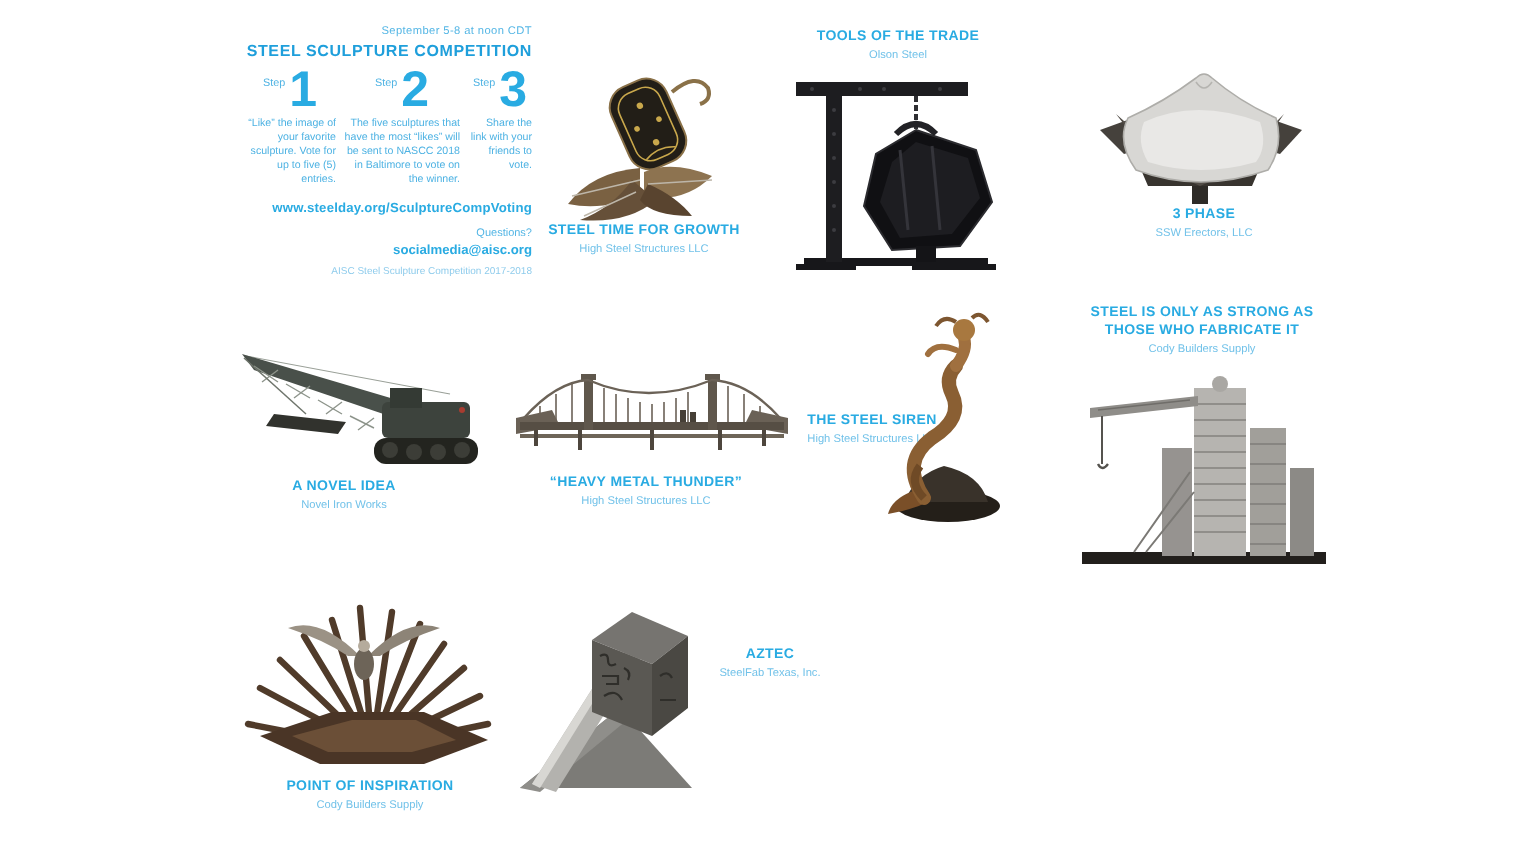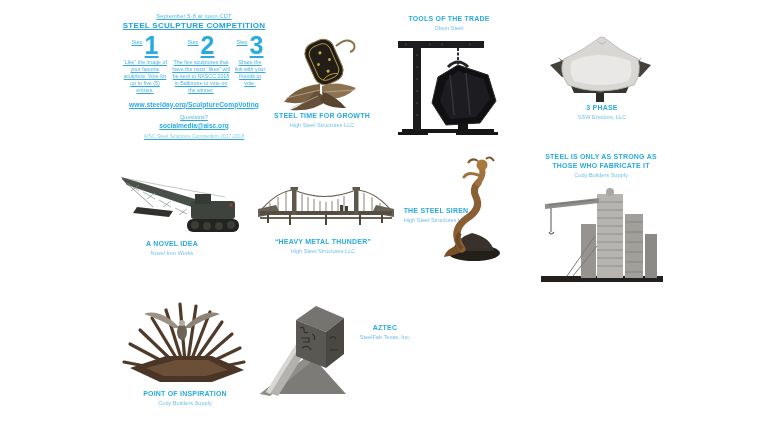--- a/index.html
+++ b/index.html
@@ -1,20 +1,20 @@
 <!DOCTYPE html>
 <html><head>
 <meta charset="utf-8">
 <style>
   html,body{margin:0;padding:0;background:#fff;}
   .canvas{position:relative;width:765px;height:430px;background:#ffffff;overflow:hidden;
           font-family:"Liberation Sans",sans-serif;}
   .abs{position:absolute;}
   
-  .header{left:122px;top:13px;width:144px;text-align:center;color:#29abe2;text-decoration:underline;}
+  .header{left:122px;top:13px;width:144px;text-align:right;color:#29abe2;}
   .date{font-size:5.6px;color:#54b6e5;letter-spacing:.2px;}
   .comp-title{font-size:8px;font-weight:bold;letter-spacing:.3px;margin-top:2px;color:#1f9fdb;}
   .steps{display:flex;justify-content:space-between;margin-top:5px;gap:3px;}
   .step{font-size:5.3px;color:#4db2e3;line-height:1.3;}
   .step.s1{width:46px;}.step.s2{width:58px;}.step.s3{width:32px;}
   .step-head{display:flex;justify-content:center;align-items:flex-start;}
   .step-word{font-size:5.4px;margin-top:4px;margin-right:2px;color:#4db2e3;}
   .step-num{font-size:25px;font-weight:bold;line-height:.85;color:#29abe2;}
   .step-text{margin-top:3px;}
   .url{font-size:6.6px;font-weight:bold;margin-top:7px;color:#29abe2;letter-spacing:.1px;}

